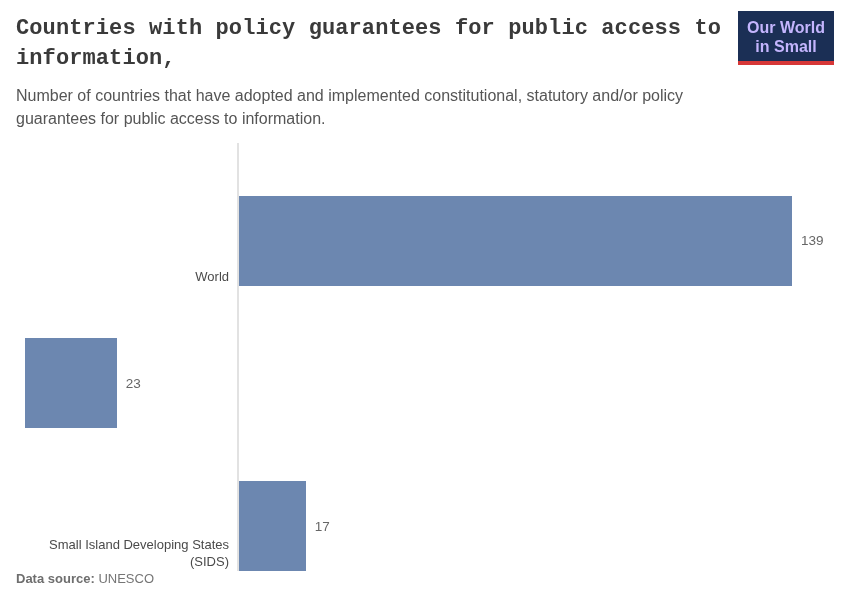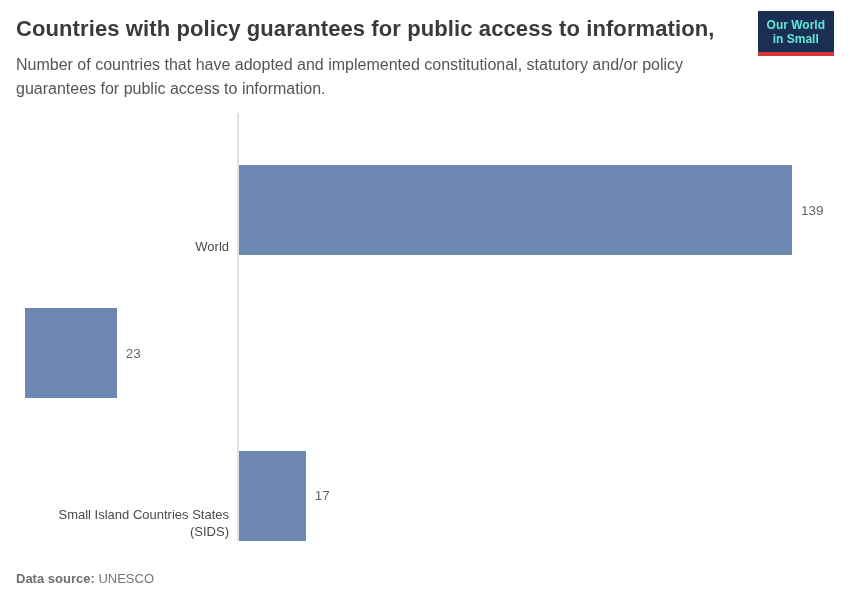--- a/index.html
+++ b/index.html
@@ -10,40 +10,40 @@
     position: relative;
     overflow: hidden;
     font-family: "Liberation Sans", sans-serif;
     padding: 14px 16px 12px 16px;
   }
 
   
   .header { display: flex; justify-content: space-between; align-items: flex-start; }
   .title-block { max-width: 740px; }
   .chart-title {
-    font-family: Liberation Sans, sans-serif;
+    font-family: Liberation Mono, monospace;
     font-weight: 700;
     font-size: 22px;
     line-height: 1.38;
     color: #3a3a3a;
     letter-spacing: 0.1px;
   }
   .chart-title .title-line { display: block; }
   .chart-subtitle {
     margin-top: 9px;
     font-size: 16px;
     line-height: 1.45;
     color: #555;
     max-width: 800px;
   }
   .logo {
     flex: 0 0 auto;
     text-align: center;
-    color: #5eead4;
-    font-size: 12px;
+    color: #c4b5fd;
+    font-size: 16px;
     font-weight: 700;
     line-height: 1.2;
     padding: 7px 9px 5px 9px;
     border-bottom: 4px solid #d73737;
     margin-top: -3px;
   }
   .logo .logo-line { display: block; white-space: nowrap; }
 
   
   .chart {
@@ -129,21 +129,21 @@
   </div>
 
   <div class="row">
     <div class="bar-wrap">
       <div class="bar" style="width: 91.6691px; background: rgb(108, 135, 176);"></div>
       <div class="value-label">23</div>
     </div>
   </div>
 
   <div class="row">
-    <div class="row-label">Small Island Countries States (SIDS)</div>
+    <div class="row-label">Small Island Developing States (SIDS)</div>
     <div class="bar-wrap">
       <div class="bar" style="width: 67.7554px; background: rgb(108, 135, 176);"></div>
       <div class="value-label">17</div>
     </div>
   </div>
 </div>
 </div>
 
 <div class="footer">
   <div class="datasource"><span class="datasource-label">Data source:</span><span> </span><span class="datasource-value">UNESCO</span></div>

